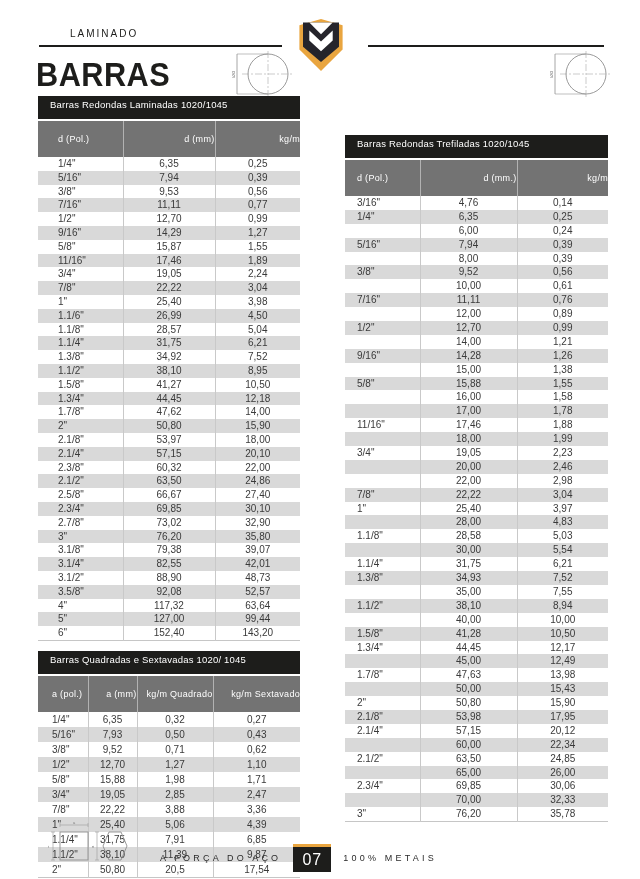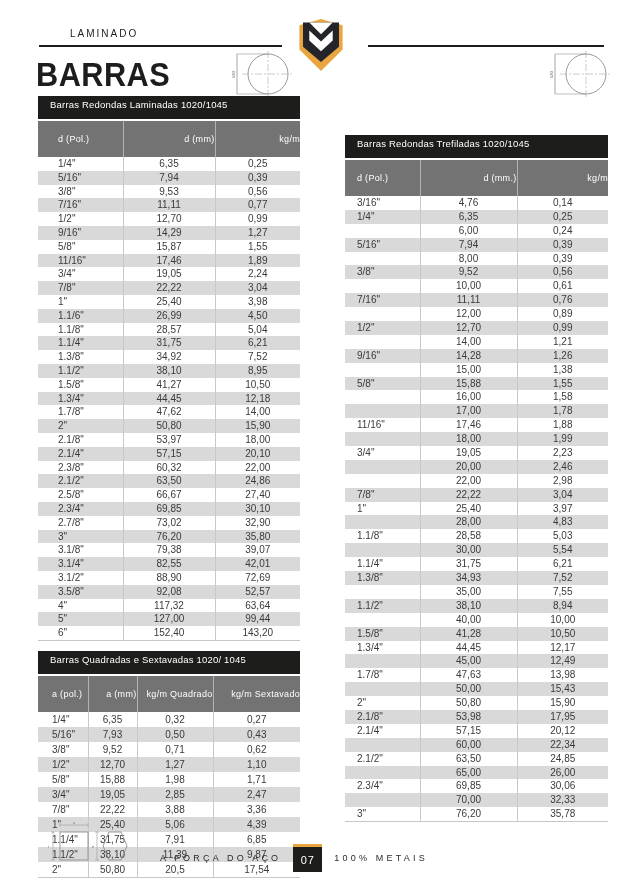--- a/index.html
+++ b/index.html
@@ -46,22 +46,22 @@
 
   .t-lam  th:nth-child(1){width:85px} .t-lam  th:nth-child(2){width:92px} .t-lam  th:nth-child(3){width:85px}
   .t-tref th:nth-child(1){width:75px} .t-tref th:nth-child(2){width:97px} .t-tref th:nth-child(3){width:91px}
   .t-quad th:nth-child(1){width:50px} .t-quad th:nth-child(2){width:49px}
   .t-quad th:nth-child(3){width:76px} .t-quad th:nth-child(4){width:87px}
 
   
   .footer { position:absolute; left:160px; top:844px; height:28px; display:flex;
             align-items:center; gap:12px; }
   .footer-text { font-size:9px; letter-spacing:3.2px; color:#2b2b2b; white-space:nowrap; }
-  .page-box { width:29px; height:28px; background:#1d1d1b; border-top:3px solid #e9a53f;
-              color:#fff; font-size:11px; display:flex; align-items:center; justify-content:center;
+  .page-box { width:38px; height:28px; background:#1d1d1b; border-top:3px solid #e9a53f;
+              color:#fff; font-size:16px; display:flex; align-items:center; justify-content:center;
               letter-spacing:1px; }
   svg text { font-family:"Liberation Sans", sans-serif; }
 </style>
 </head>
 <body>
 
 <div class="page">
 
   <div class="category">LAMINADO</div>
   <div class="rule rule-left"></div>
@@ -260,21 +260,21 @@
               <td>39,07</td>
             </tr>
             <tr>
               <td>3.1/4"</td>
               <td>82,55</td>
               <td>42,01</td>
             </tr>
             <tr>
               <td>3.1/2"</td>
               <td>88,90</td>
-              <td>72,69</td>
+              <td>48,73</td>
             </tr>
             <tr>
               <td>3.5/8"</td>
               <td>92,08</td>
               <td>52,57</td>
             </tr>
             <tr>
               <td>4"</td>
               <td>117,32</td>
               <td>63,64</td>

